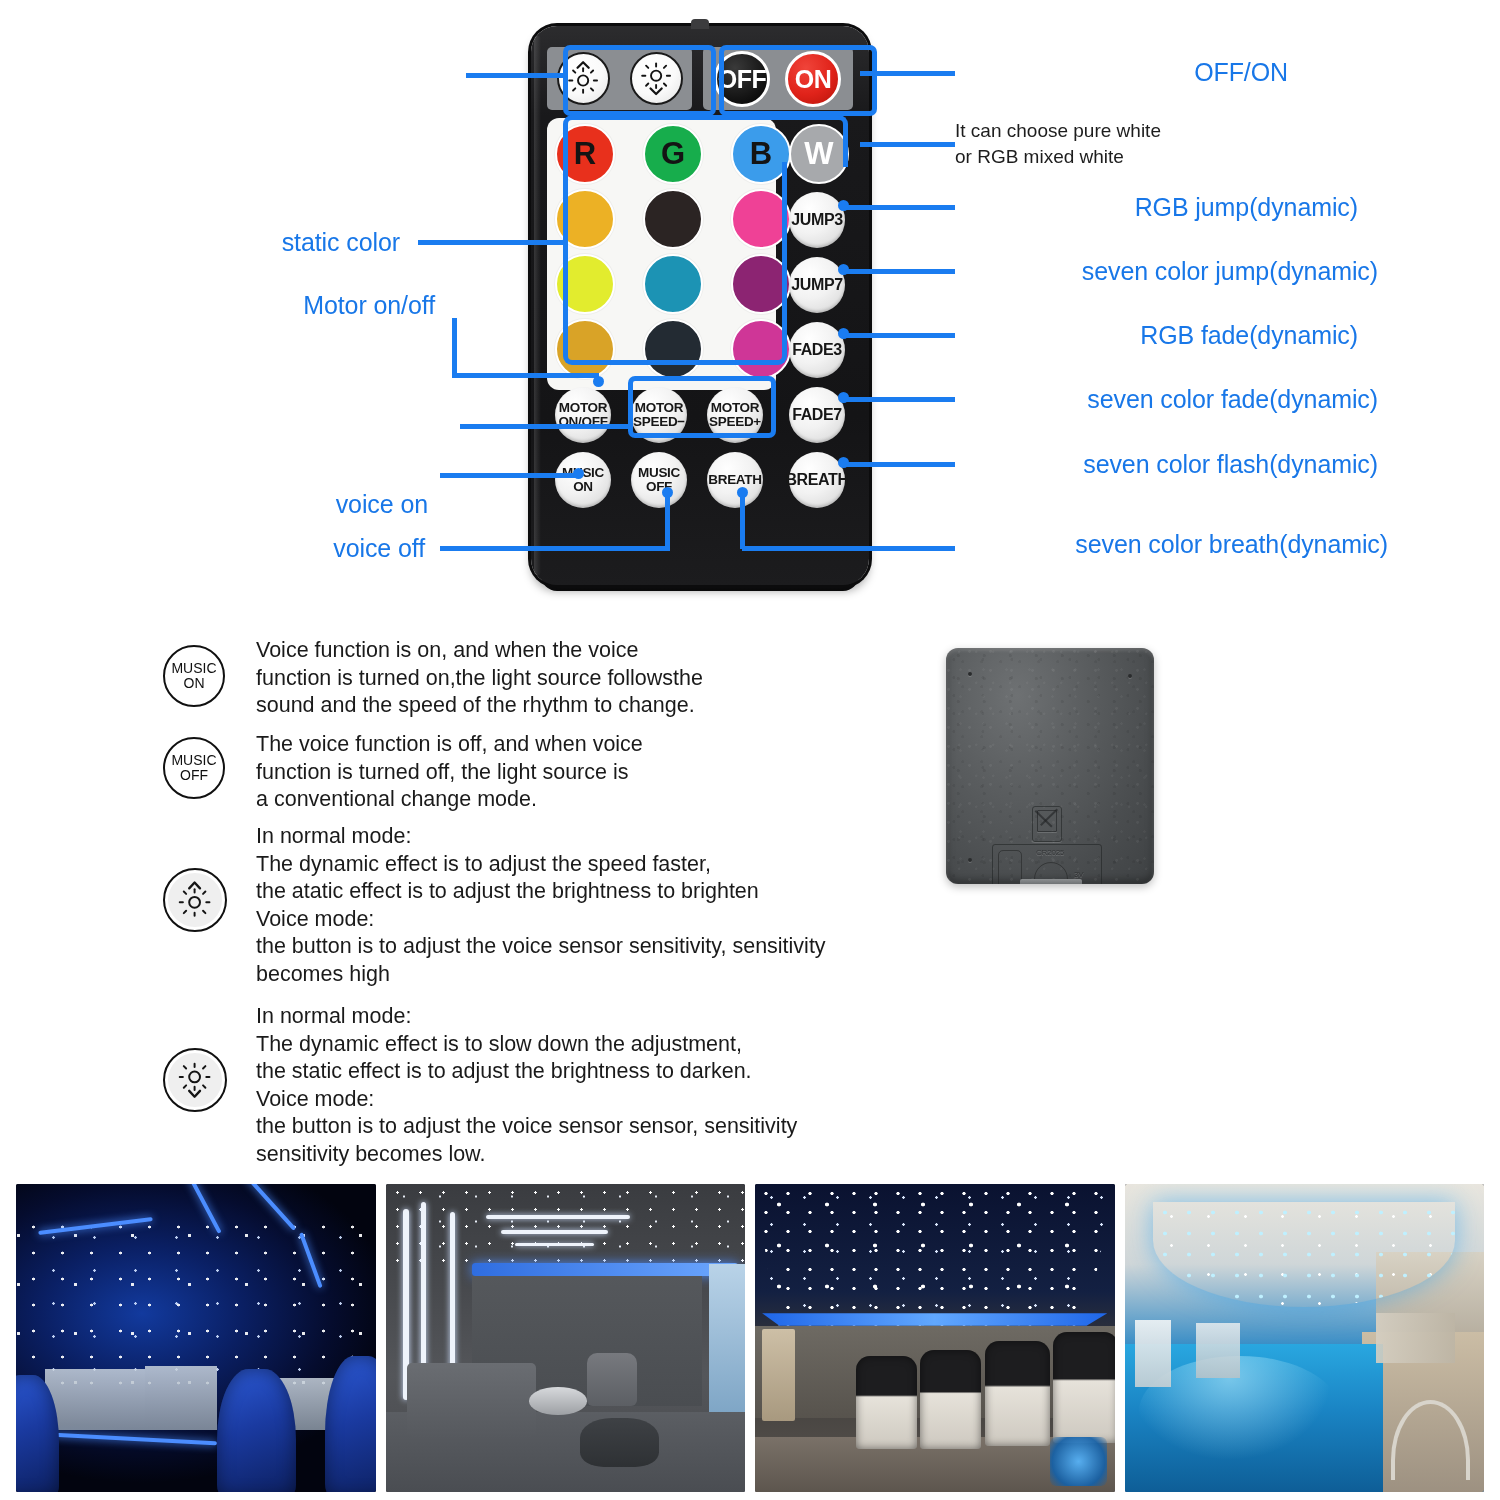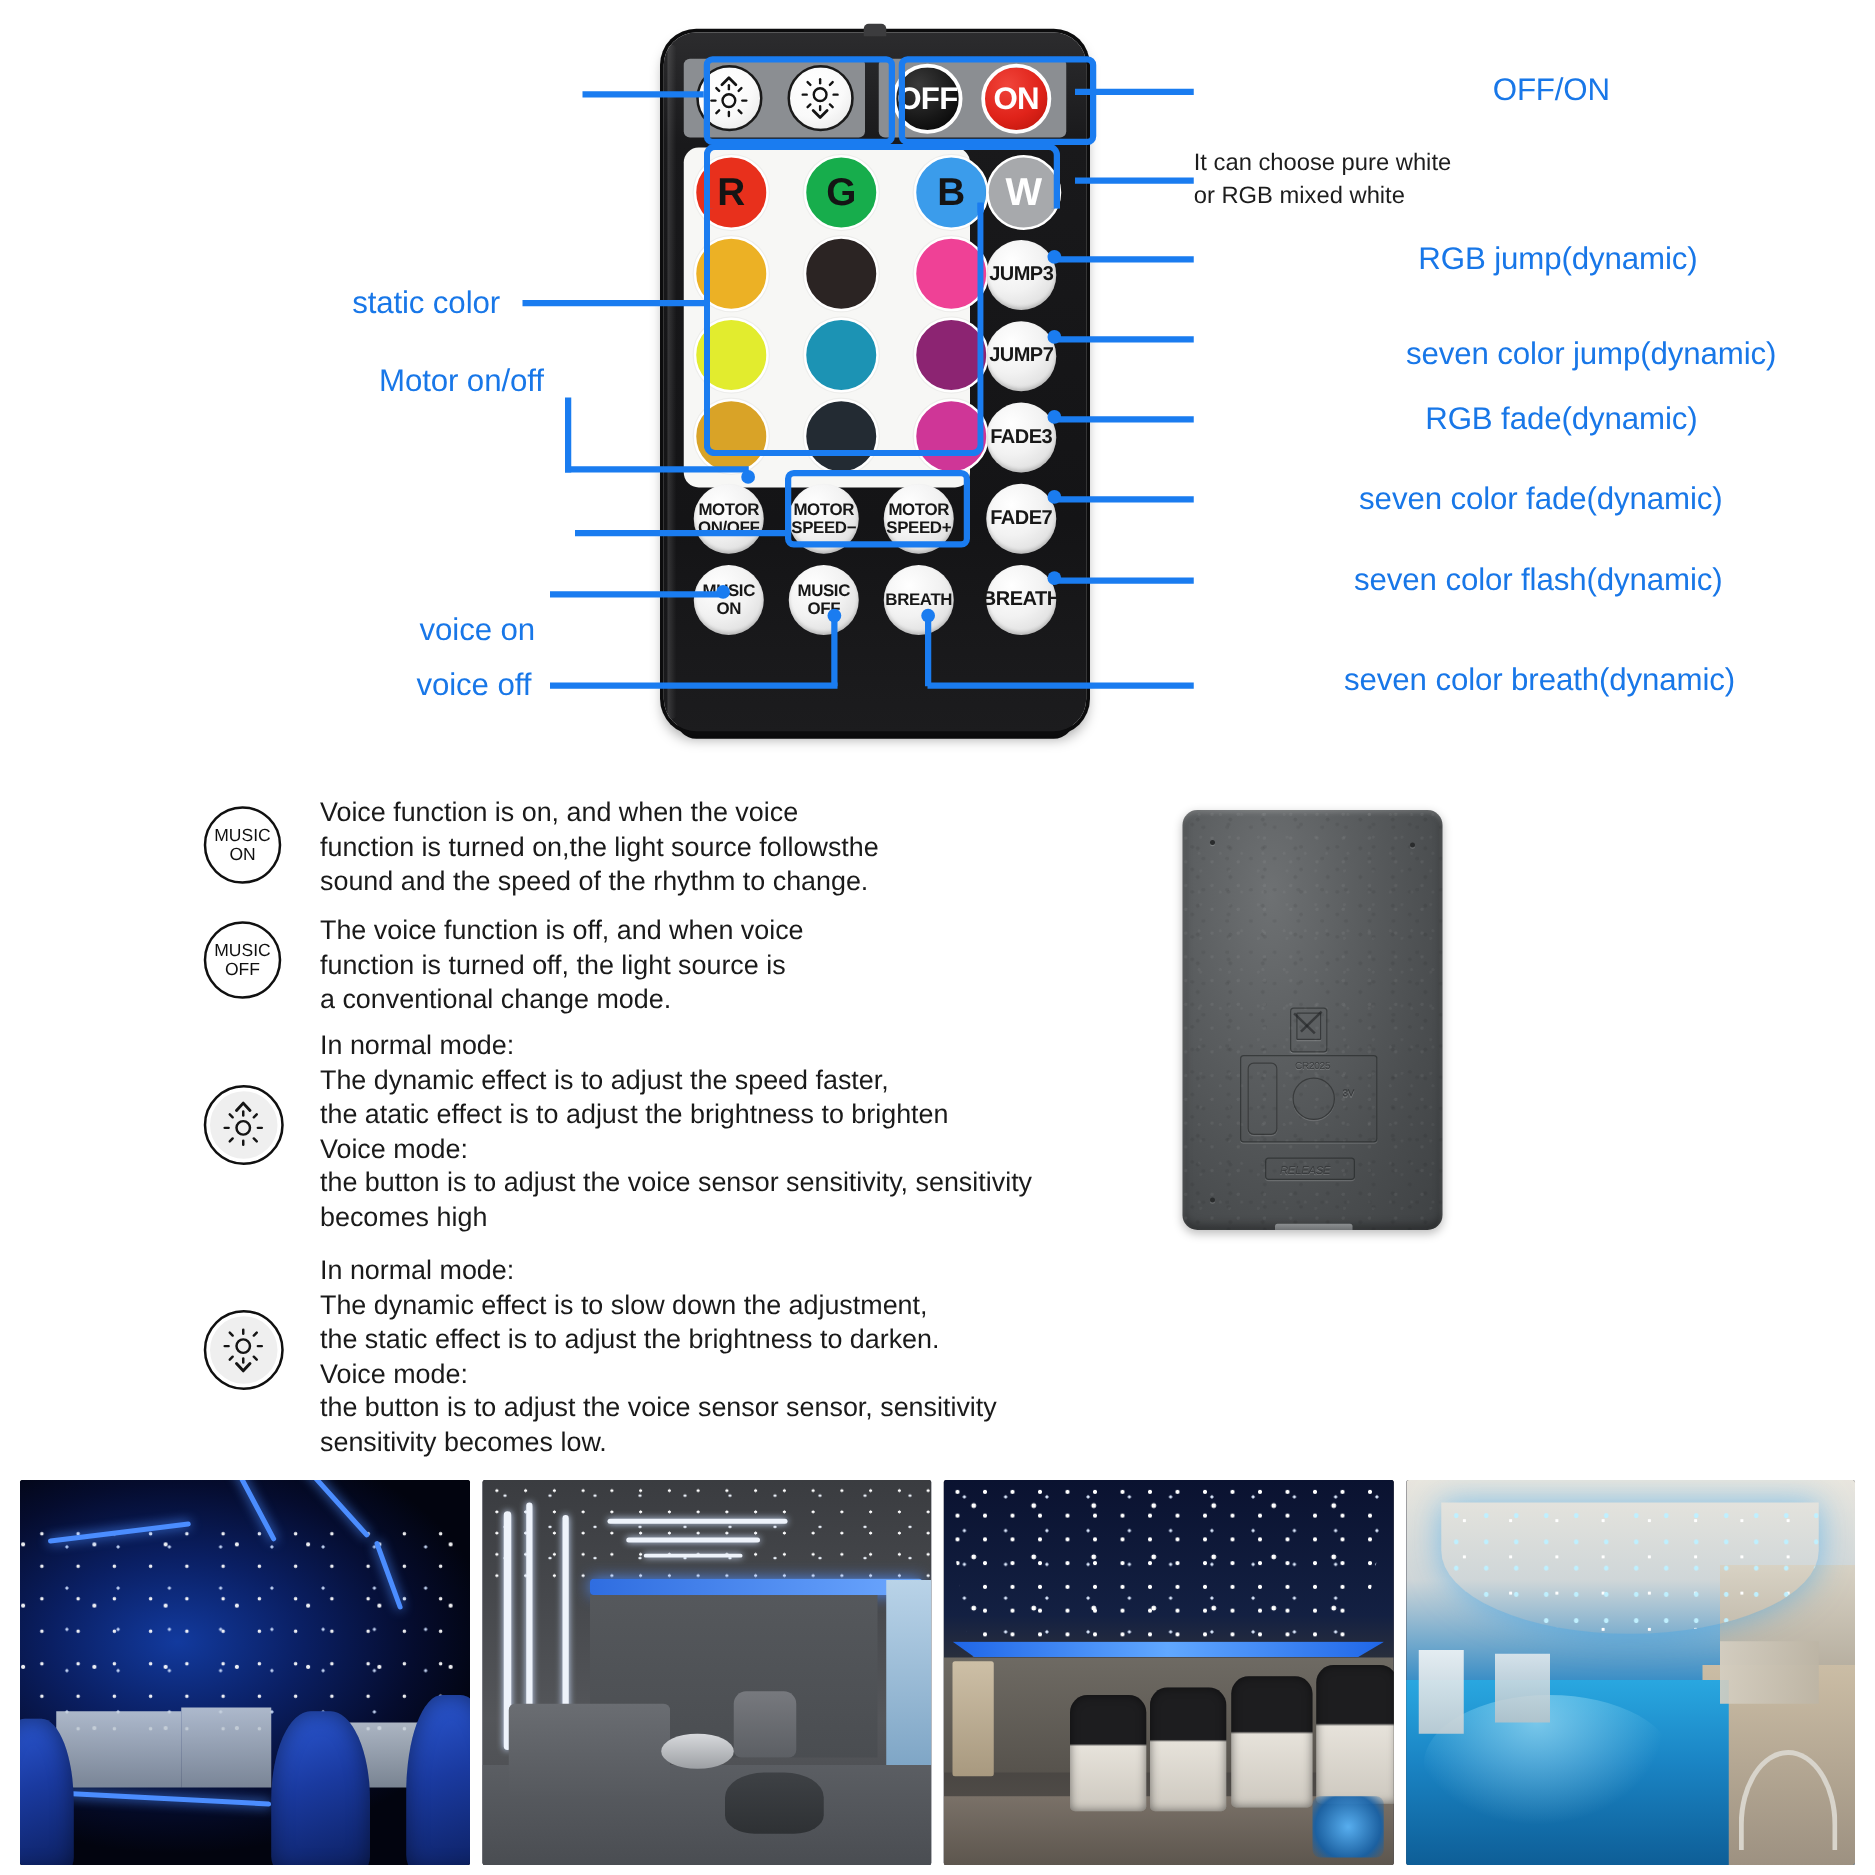--- a/index.html
+++ b/index.html
@@ -148,21 +148,21 @@
   .legend-text{
     position:absolute;
     color:#1a1a1a;
     font-size:21.5px;
     line-height:1.28;
     white-space:pre-line;
   }
 
   
   #back-remote{
-    position:absolute; left:946px; top:648px; width:208px; height:336px;
+    position:absolute; left:946px; top:648px; width:208px; height:236px;
     background:
       radial-gradient(ellipse at 34% 20%, #6e7173 0%, #5b5e60 35%, #4a4d4f 70%, #3e4143 100%);
     border-radius:12px;
     box-shadow:
       inset 0 2px 4px rgba(255,255,255,.2),
       inset 0 -4px 8px rgba(0,0,0,.35),
       0 3px 8px rgba(0,0,0,.25);
     overflow:hidden;
   }
   #back-remote .texture{
@@ -455,21 +455,21 @@
   <div class="ln h" style="left:860px; top:142px; width:95px;"></div>
   <div class="note-black abs" style="left:955px; top:118px; width:330px;">It can choose pure white
 or RGB mixed white</div>
 
   <div class="ln h" style="left:843px; top:205px; width:112px;"></div>
   <div class="dot" style="left:838px; top:200px;"></div>
   <div class="callout right abs" style="left:958px; top:192px; width:400px;">RGB jump(dynamic)</div>
 
   <div class="ln h" style="left:843px; top:269px; width:112px;"></div>
   <div class="dot" style="left:838px; top:264px;"></div>
-  <div class="callout right abs" style="left:958px; top:268px; width:420px;margin-left:43px;">seven color jump(dynamic)</div>
+  <div class="callout right abs" style="left:958px; top:256px; width:420px;">seven color jump(dynamic)</div>
 
   <div class="ln h" style="left:843px; top:333px; width:112px;"></div>
   <div class="dot" style="left:838px; top:328px;"></div>
   <div class="callout right abs" style="left:958px; top:320px; width:400px;">RGB fade(dynamic)</div>
 
   <div class="ln h" style="left:843px; top:397px; width:112px;"></div>
   <div class="dot" style="left:838px; top:392px;"></div>
   <div class="callout right abs" style="left:958px; top:384px; width:420px;">seven color fade(dynamic)</div>
 
   <div class="ln h" style="left:843px; top:462px; width:112px;"></div>

